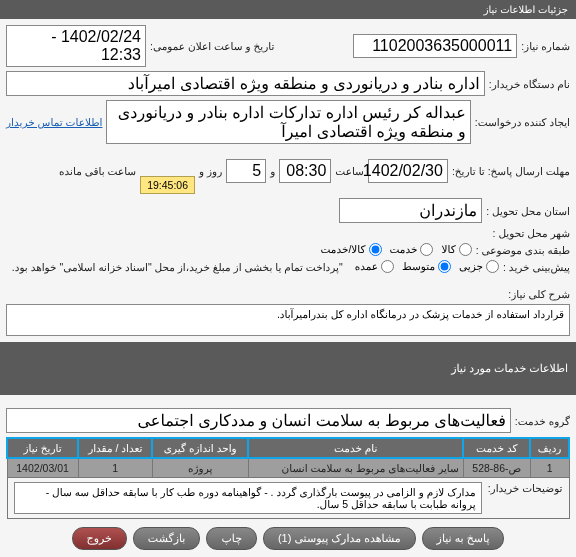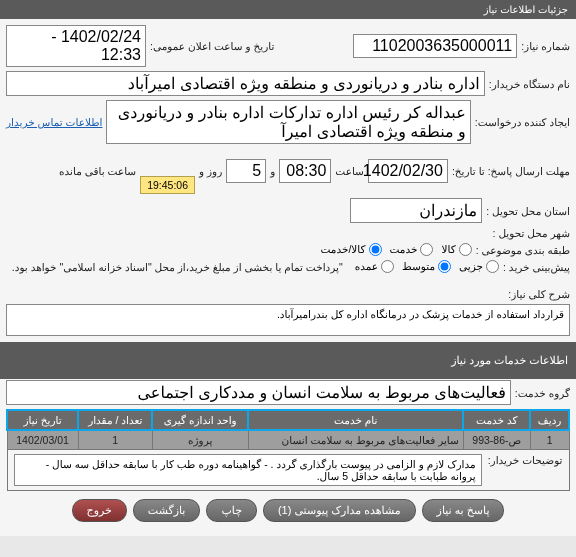--- a/index.html
+++ b/index.html
@@ -9,21 +9,21 @@
 .content { padding: 6px; }
 .row { display: flex; align-items: center; margin-bottom: 4px; gap: 4px; flex-wrap: wrap; }
 .label { font-size: 10.5px; color: #222; white-space: nowrap; }
 .field { background: #fff; border: 1px solid #888; padding: 2px 4px; font-size: 16px; min-height: 18px; display: inline-flex; align-items: center; }
 .field-wide { flex: 1; }
 .link { color: #1a5fb4; text-decoration: underline; cursor: pointer; font-size: 10.5px; }
 .timer { background: #ffe680; border: 1px solid #b0a050; padding: 2px 6px; display: inline-block; font-size: 10.5px; margin-top: 28px; }
 .radio-group { display: flex; gap: 8px; align-items: center; }
 .radio-item { display: flex; align-items: flex-start; gap: 3px; font-size: 10.5px; }
 .radio-item input { margin: 0; }
-.section-header { background: #5a5a5a; color: #fff; padding: 12px 8px; font-size: 11px; margin: 6px -6px 1px -6px; }
+.section-header { background: #5a5a5a; color: #fff; padding: 20px 8px; font-size: 11px; margin: 6px -6px 13px -6px; }
 .textarea-field { background: #fff; border: 1px solid #888; padding: 3px 5px; font-size: 10.5px; width: 100%; min-height: 28px; resize: none; font-family: inherit; }
 table { width: 100%; border-collapse: collapse; font-size: 10.5px; }
 th { background: #6a6a6a; color: #fff; border: 2px solid #0ea5e9; padding: 3px 4px; font-weight: normal; text-align: center; }
 td { background: #9e9e9e; border: 1px solid #777; padding: 3px 4px; text-align: center; color: #222; }
 .notes-row td { background: #f5f5f5; text-align: right; padding: 4px 6px; }
 .notes-label { font-size: 10.5px; white-space: nowrap; vertical-align: top; }
 .buttons { display: flex; gap: 6px; justify-content: center; padding: 8px 0; }
 .btn { background: linear-gradient(#888, #666); color: #fff; border: 1px solid #555; border-radius: 11px; padding: 4px 14px; font-size: 11px; cursor: pointer; font-family: inherit; }
 .btn.exit { background: linear-gradient(#b05050, #803030); }
 .flex-grow { flex: 1; }
@@ -63,21 +63,21 @@
   <span class="field" style="width:52px">08:30</span>
   <span class="label">و</span>
   <span class="field" style="width:40px;text-align:center">5</span>
   <span class="label">روز و</span>
   <span class="timer">19:45:06</span>
   <span class="label">ساعت باقی مانده</span>
 </div>
 
 <div class="row">
   <span class="label">استان محل تحویل :</span>
-  <span class="field" style="width:132px">مازندران</span>
+  <span class="field" style="width:143px">مازندران</span>
 </div>
 
 <div class="row">
   <span class="label">شهر محل تحویل :</span>
 </div>
 
 <div class="row">
   <span class="label">طبقه بندی موضوعی :</span>
   <div class="radio-group">
     <label class="radio-item">
@@ -136,21 +136,21 @@
       <th>کد خدمت</th>
       <th>نام خدمت</th>
       <th>واحد اندازه گیری</th>
       <th>تعداد / مقدار</th>
       <th>تاریخ نیاز</th>
     </tr>
   </thead>
   <tbody>
     <tr>
       <td>1</td>
-      <td>ص-86-993</td>
+      <td>ص-86-528</td>
       <td style="text-align:right">سایر فعالیت‌های مربوط به سلامت انسان</td>
       <td>پروژه</td>
       <td>1</td>
       <td>1402/03/01</td>
     </tr>
     <tr class="notes-row">
       <td colspan="6">
         <div style="display:flex;gap:6px;align-items:flex-start">
           <span class="notes-label">توضیحات خریدار:</span>
           <textarea class="textarea-field" readonly="" style="min-height: 32px;">مدارک لازم و الزامی در پیوست بارگذاری گردد . - گواهینامه دوره طب کار با سابقه حداقل سه سال - پروانه طبابت با سابقه حداقل 5 سال.</textarea>

